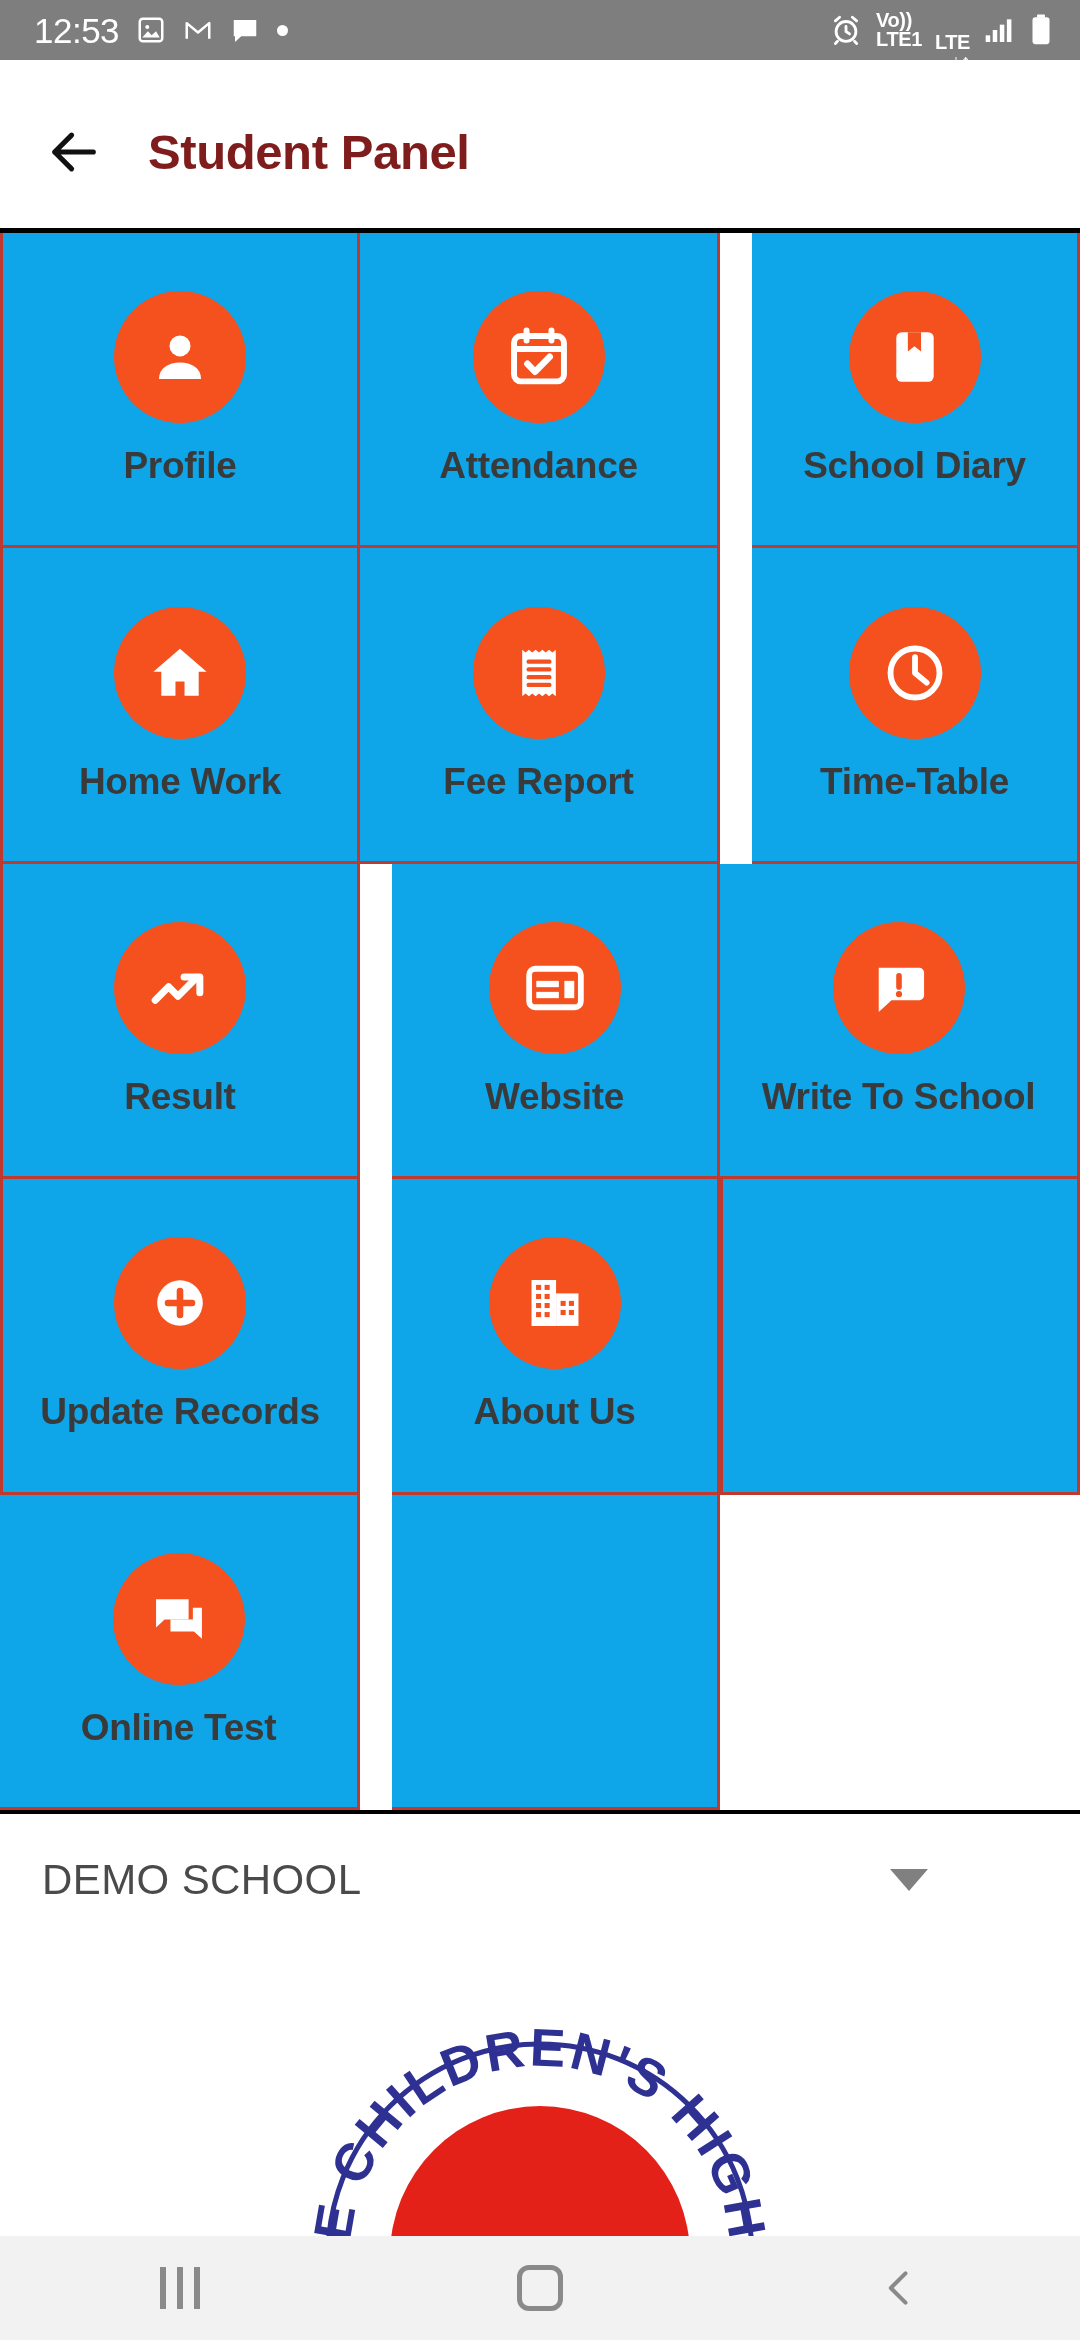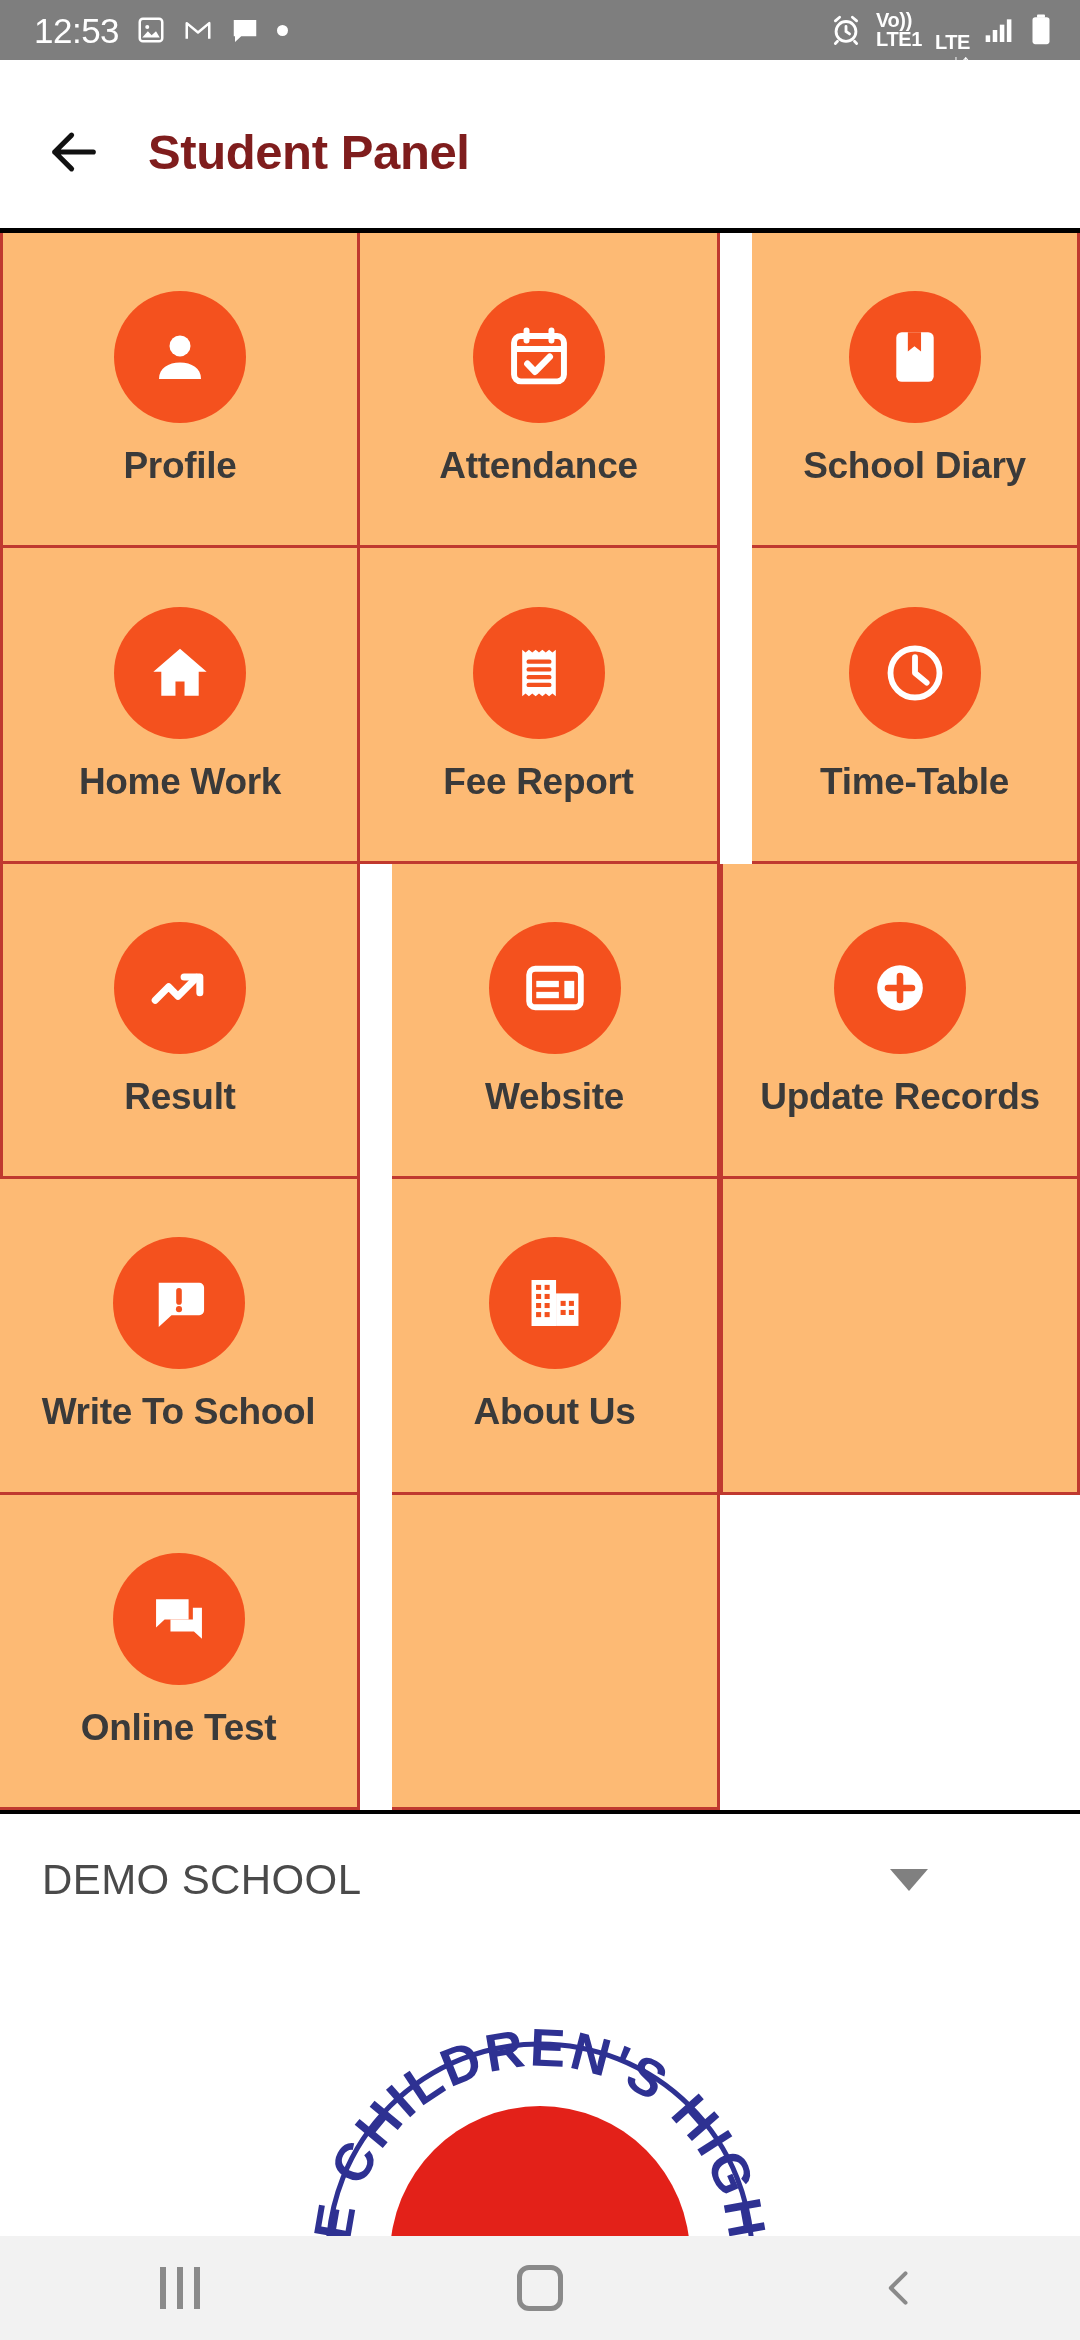--- a/index.html
+++ b/index.html
@@ -55,21 +55,21 @@
     display:grid;
     grid-template-columns:repeat(3, 1fr);
     grid-template-rows:repeat(5, 1fr);
   }
   .cell {
     position:relative;
     display:flex; flex-direction:column;
     align-items:center; justify-content:center;
     border-right:3px solid #c0392f;
     border-bottom:3px solid #c0392f;
-    background:#fdba74;
+    background:#0ea5e9;
     gap:22px;
   }
   .cell.first-col { border-left:3px solid #c0392f; }
   .cell.last-col { border-right:3px solid #c0392f;margin-left:32px; }
   .cell.empty { justify-content:center; }
   .icon-circle {
     width:132px; height:132px; border-radius:50%;
     background:#f4511e;
     display:flex; align-items:center; justify-content:center;
     flex:none;
@@ -267,39 +267,39 @@
           <svg width="66" height="66" viewBox="0 0 24 24">
             <rect x="2.6" y="5" width="18.8" height="14" rx="2.2" fill="none" stroke="#fff" stroke-width="2.1"></rect>
             <rect x="5.2" y="9.4" width="8.2" height="2.3" fill="#fff"></rect>
             <rect x="5.2" y="13.4" width="8.2" height="2.3" fill="#fff"></rect>
             <rect x="15.4" y="9.4" width="3.6" height="6.3" fill="#fff"></rect>
           </svg>
         </div>
         <div class="cell-label">Website</div>
       </div>
 
-      <div class="cell first-col">
-        <div class="icon-circle">
-          <svg width="72" height="72" viewBox="0 0 24 24">
-              <circle cx="12" cy="12" r="7.6" fill="#fff"></circle>
-              <path d="M12 8v8M8 12h8" stroke="#f4511e" stroke-width="2.2" stroke-linecap="round"></path>
-            </svg>
-        </div>
-        <div class="cell-label">Update Records</div>
-      </div>
-
       <div class="cell">
         <div class="icon-circle">
           <svg width="64" height="64" viewBox="0 0 24 24">
               <path d="M4.4 4.4h15.2a1.8 1.8 0 011.8 1.8v8.6a1.8 1.8 0 01-1.8 1.8H9.2L4.4 21z" fill="#fff"></path>
               <path d="M12 7.4v4.2" stroke="#f4511e" stroke-width="2.1" stroke-linecap="round"></path>
               <circle cx="12" cy="14.3" r="1.15" fill="#f4511e"></circle>
             </svg>
         </div>
         <div class="cell-label">Write To School</div>
+      </div>
+
+      <div class="cell first-col">
+        <div class="icon-circle">
+          <svg width="72" height="72" viewBox="0 0 24 24">
+              <circle cx="12" cy="12" r="7.6" fill="#fff"></circle>
+              <path d="M12 8v8M8 12h8" stroke="#f4511e" stroke-width="2.2" stroke-linecap="round"></path>
+            </svg>
+        </div>
+        <div class="cell-label">Update Records</div>
       </div>
 
       <div class="cell last-col">
         <div class="icon-circle">
           <svg width="64" height="64" viewBox="0 0 24 24">
             <path d="M3.2 3.4h9.2v17.2H3.2z" fill="#fff"></path>
             <path d="M12.4 8.4h8.4v12.2h-8.4z" fill="#fff"></path>
             <g fill="#f4511e">
               <rect x="4.9" y="5.2" width="1.9" height="1.9"></rect>
                 <rect x="8.1" y="5.2" width="1.9" height="1.9"></rect>

